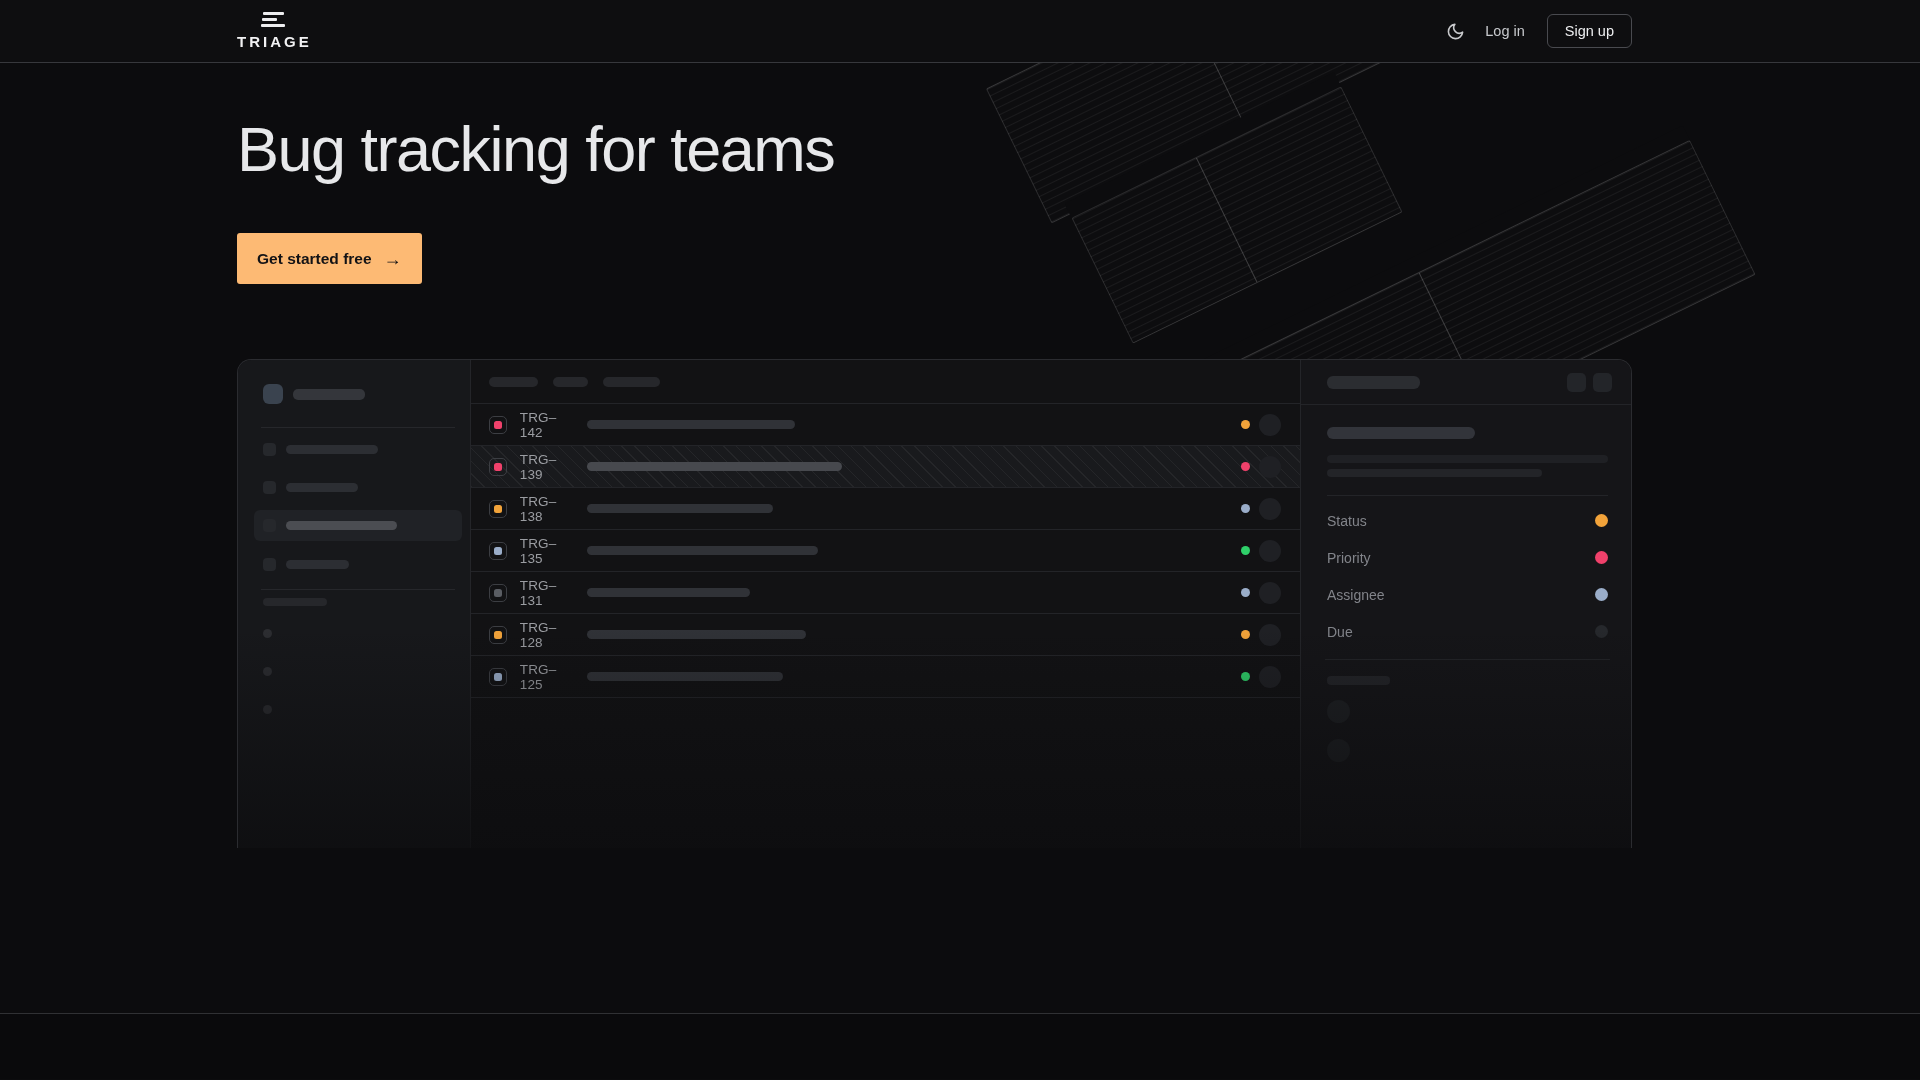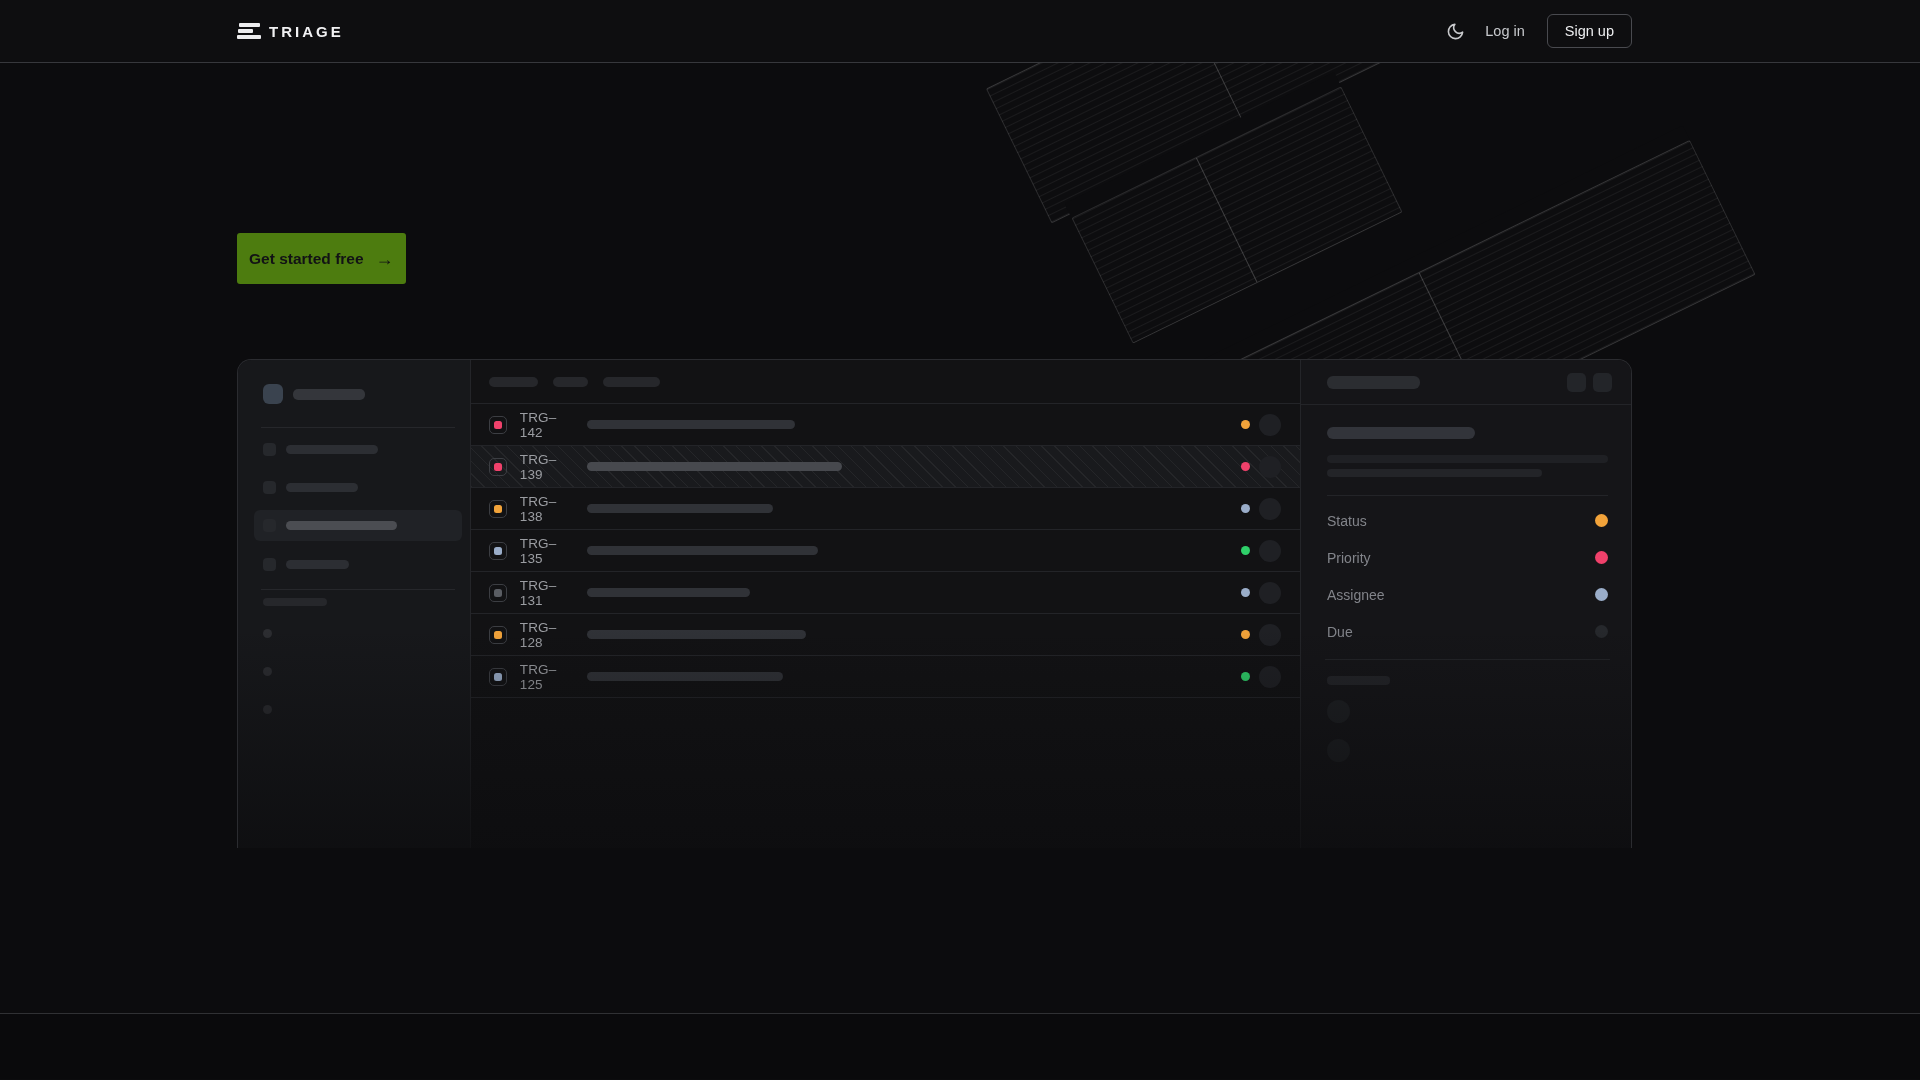--- a/index.html
+++ b/index.html
@@ -3,21 +3,21 @@
 <meta charset="utf-8">
 <style>
   * { margin:0; padding:0; box-sizing:border-box; }
   html,body { width:1920px; height:1080px; overflow:hidden; }
   body { background:#0c0c0e; font-family:"Liberation Sans", sans-serif; }
   .container { width:1395px; margin-left:237px; position:relative; }
 
   
   .navbar { height:63px; background:#0e0e10; border-bottom:1px solid #37383c; position:relative; z-index:5; }
   .nav-inner { height:100%; display:flex; align-items:center; justify-content:space-between; }
-  .brand { display:flex; align-items:center; gap:6px; cursor:pointer; text-decoration:none; }
+  .brand { display:flex; align-items:center; gap:6px; cursor:pointer; text-decoration:none;flex-direction:column; }
   .logo-mark { display:flex; flex-direction:column; gap:2.5px; width:26px; }
   .logo-mark i { display:block; height:3.5px; border-radius:1px; background:#ededef; }
   .logo-mark i:nth-child(1){ width:21px; margin-left:2px; }
   .logo-mark i:nth-child(2){ width:15px; margin-left:1px; }
   .logo-mark i:nth-child(3){ width:24px; }
   .brand-text { font-size:15px; font-weight:700; letter-spacing:3px; color:#f1f1f3; }
   .nav-right { display:flex; align-items:center; }
   .theme-toggle { background:none; border:none; cursor:pointer; display:flex; align-items:center; padding:4px; }
   .login-link { font-size:14.5px; color:#c7c9cd; margin-left:16px; cursor:pointer; text-decoration:none; }
   .signup-btn { margin-left:22px; background:transparent; border:1px solid #494a4f; border-radius:6px; color:#edeef0; font-size:14.5px; font-family:inherit; padding:8px 17px; cursor:pointer; }
@@ -31,22 +31,22 @@
   .slab { position:absolute; border-radius:2px; background-color:#0d0d0f;
           background-image:repeating-linear-gradient(to bottom, rgba(255,255,255,0.06) 0px, rgba(255,255,255,0.06) 1px, transparent 1px, transparent 7px);
           border:1px solid rgba(255,255,255,0.13); }
   .slab::after { content:''; position:absolute; top:0; bottom:0; left:46%; width:1px; background:rgba(255,255,255,0.20); }
   .slab-a { left:995px;  top:-85px; width:470px; height:150px; transform:rotate(-26deg); z-index:1; }
   .slab-b { left:1087px; top:82px;  width:300px; height:140px; transform:rotate(-26deg); z-index:2; box-shadow:0 -16px 0 0 #0c0c0e; }
   .slab-c { left:1191px; top:192px; width:560px; height:150px; transform:rotate(-26deg); z-index:3; box-shadow:0 -16px 0 0 #0c0c0e; }
 
   .hero-title { padding-top:52px; font-size:63px; line-height:68px; font-weight:500; letter-spacing:-1.5px; color:#e7e8ea; }
   .hero-sub { margin-top:37px; font-size:19px; line-height:30px; color:#8d8f94; }
-  .cta-btn { margin-top:50px; display:inline-flex; align-items:center; gap:12px; height:51px; padding:0 12px;
-             background:#4d7c0f; color:#121215; border:none; border-radius:3px; font-family:inherit;
+  .cta-btn { margin-top:50px; display:inline-flex; align-items:center; gap:12px; height:51px; padding:0 20px;
+             background:#fdba74; color:#121215; border:none; border-radius:3px; font-family:inherit;
              font-size:15.5px; font-weight:700; cursor:pointer; }
   .cta-arrow { font-size:18px; font-weight:400; line-height:1; }
 
   
   .mockup { margin-top:75px; height:489px; display:flex; background:#121214;
             border:1px solid #2b2c30; border-bottom:none; border-radius:14px 14px 0 0; overflow:hidden; position:relative; }
   .mk-fade { position:absolute; inset:0; z-index:4; pointer-events:none;
              background:linear-gradient(180deg, rgba(12,12,14,0) 55%, rgba(12,12,14,0.45) 82%, rgba(12,12,14,0.75) 100%); }
   .sk { border-radius:5px; }
 
@@ -135,21 +135,21 @@
 
 <section class="hero">
   <div class="decor">
     <div class="slab slab-a"></div>
     <div class="slab slab-b"></div>
     <div class="slab slab-c"></div>
   </div>
 
   <div class="container">
     <h1 class="hero-title">
-      <br>
+      <span>Bug tracking for teams</span><br>
     </h1>
     <button class="cta-btn">
       <span>Get started free</span>
       <span class="cta-arrow">→</span>
     </button>
 
     <div class="mockup">
 
       <aside class="mk-sidebar">
         <div class="mk-logo-row">

